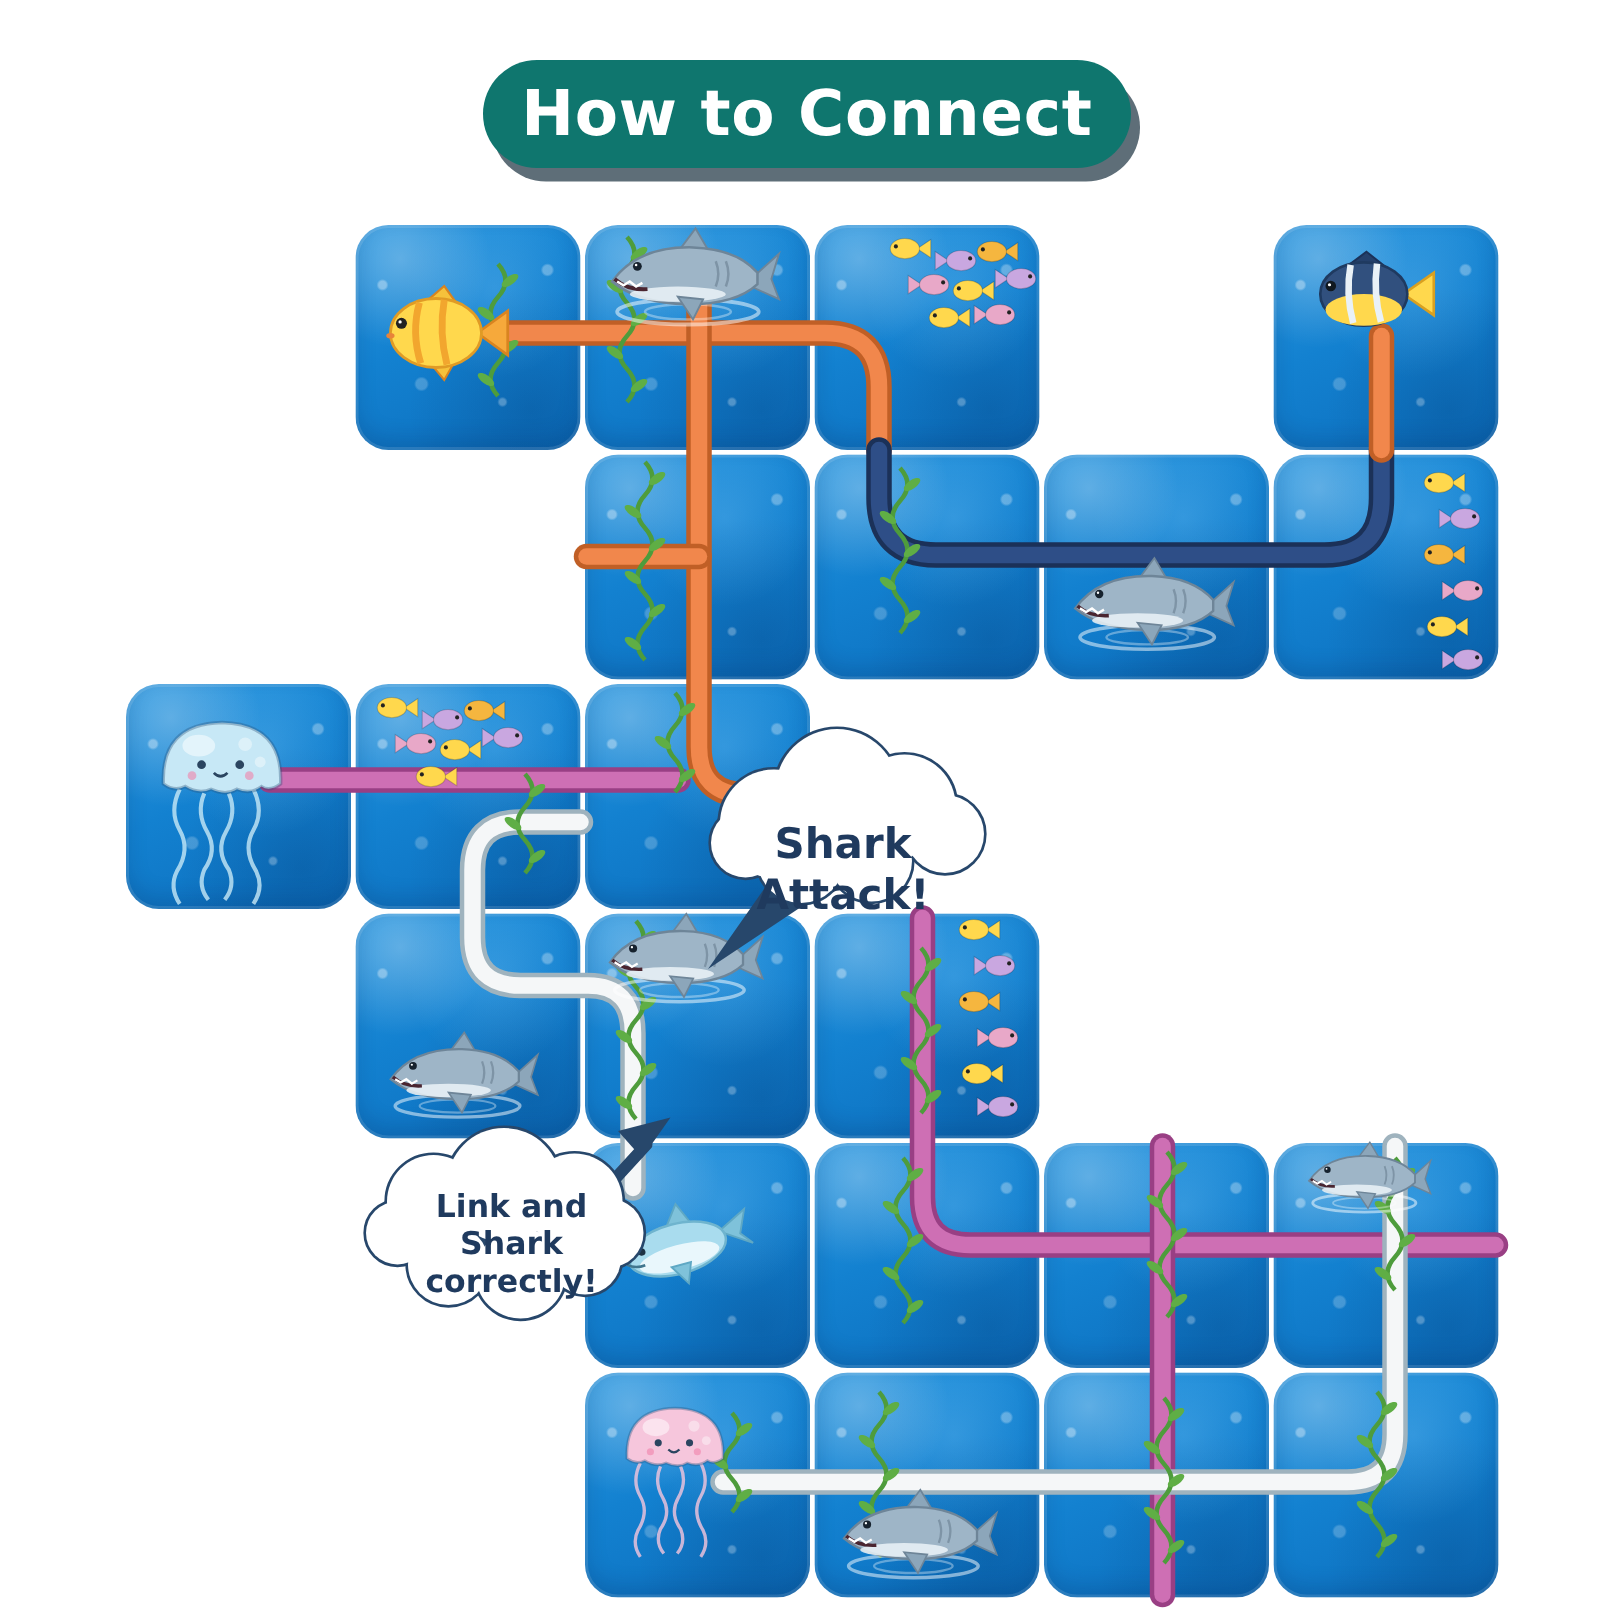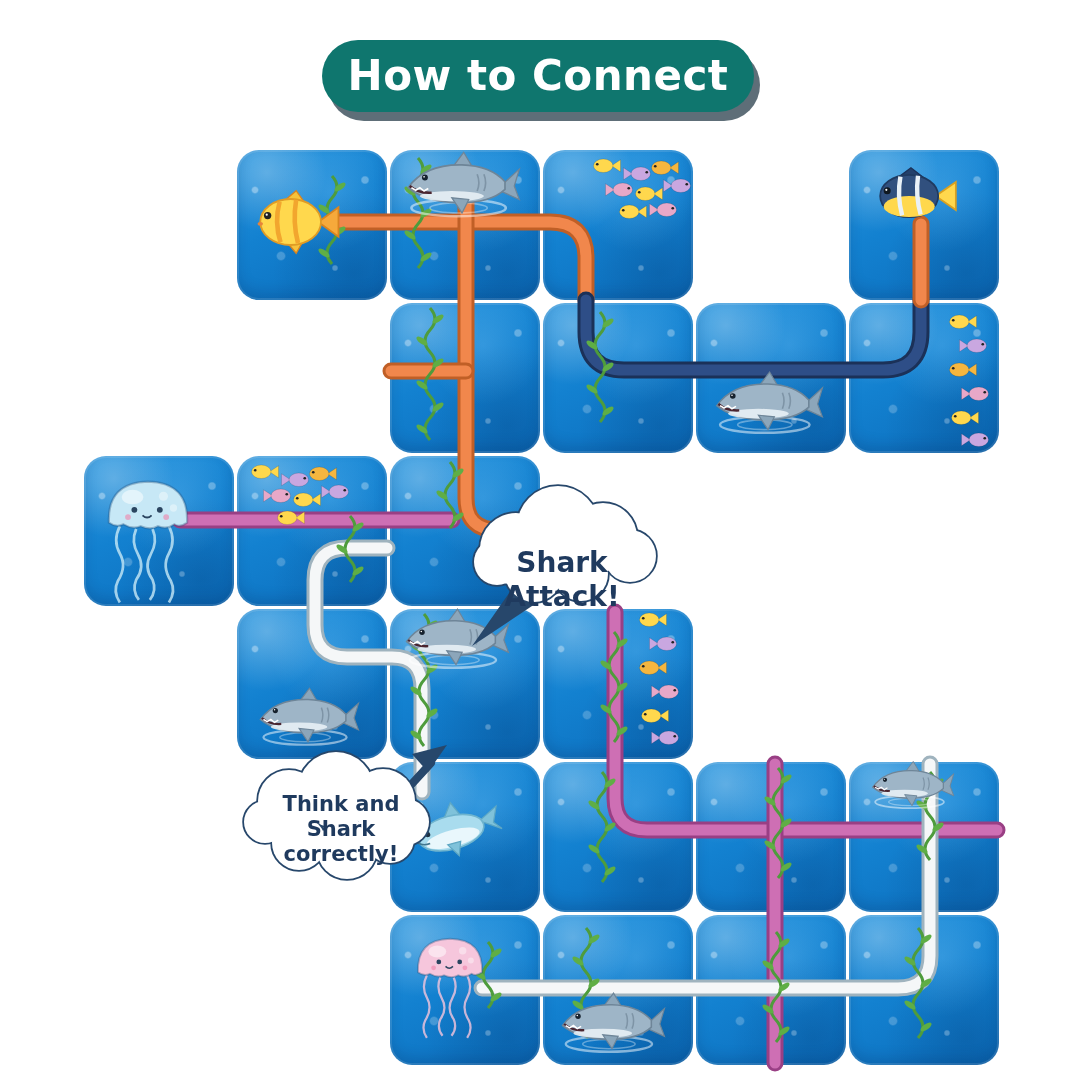--- a/index.html
+++ b/index.html
@@ -433,18 +433,18 @@
         <circle class="cloud-fill" cx="390" cy="839" r="24"></circle>
           <circle class="cloud-fill" cx="265" cy="822" r="21"></circle>
       </g>
     </g>
   </svg>
 
   <div class="bubble-text" id="txt-shark">
     <span>Shark Attack!</span>
   </div>
   <div class="bubble-text" id="txt-think">
-    <span>Think and</span><br>
+    <span>Link and</span><br>
     <span>Shark correctly!</span>
   </div>
 
   <div id="title">How to Connect</div>
 </div>
 
 </body></html>

